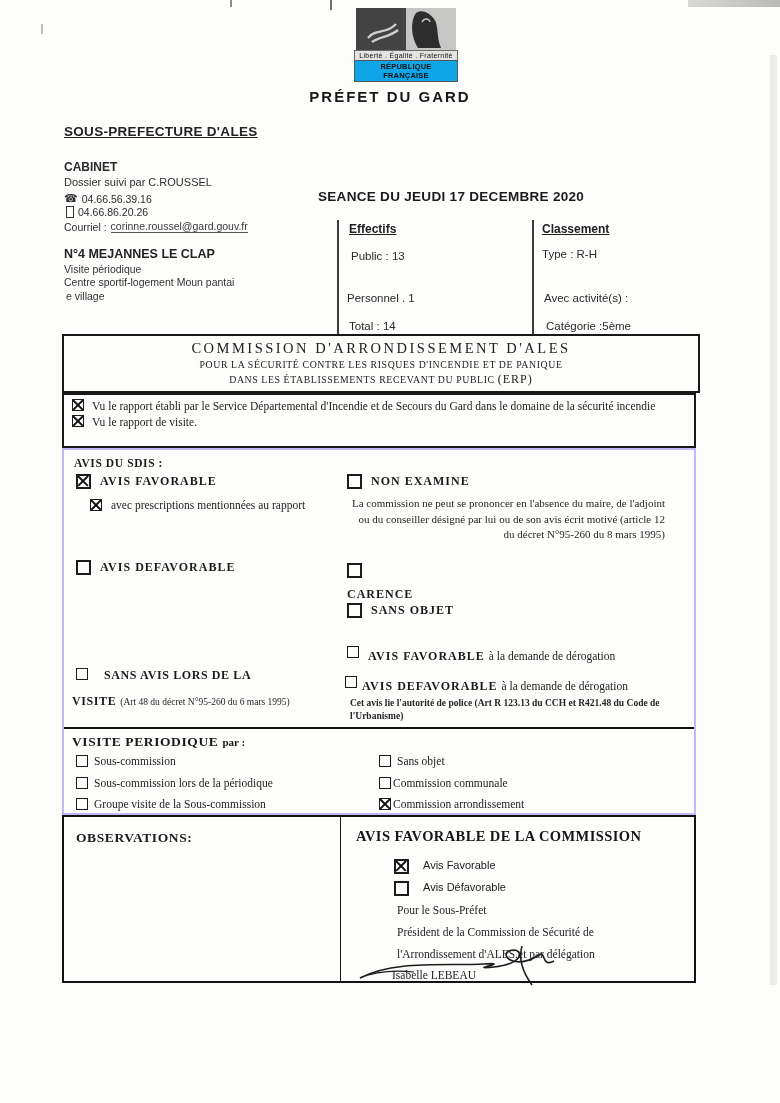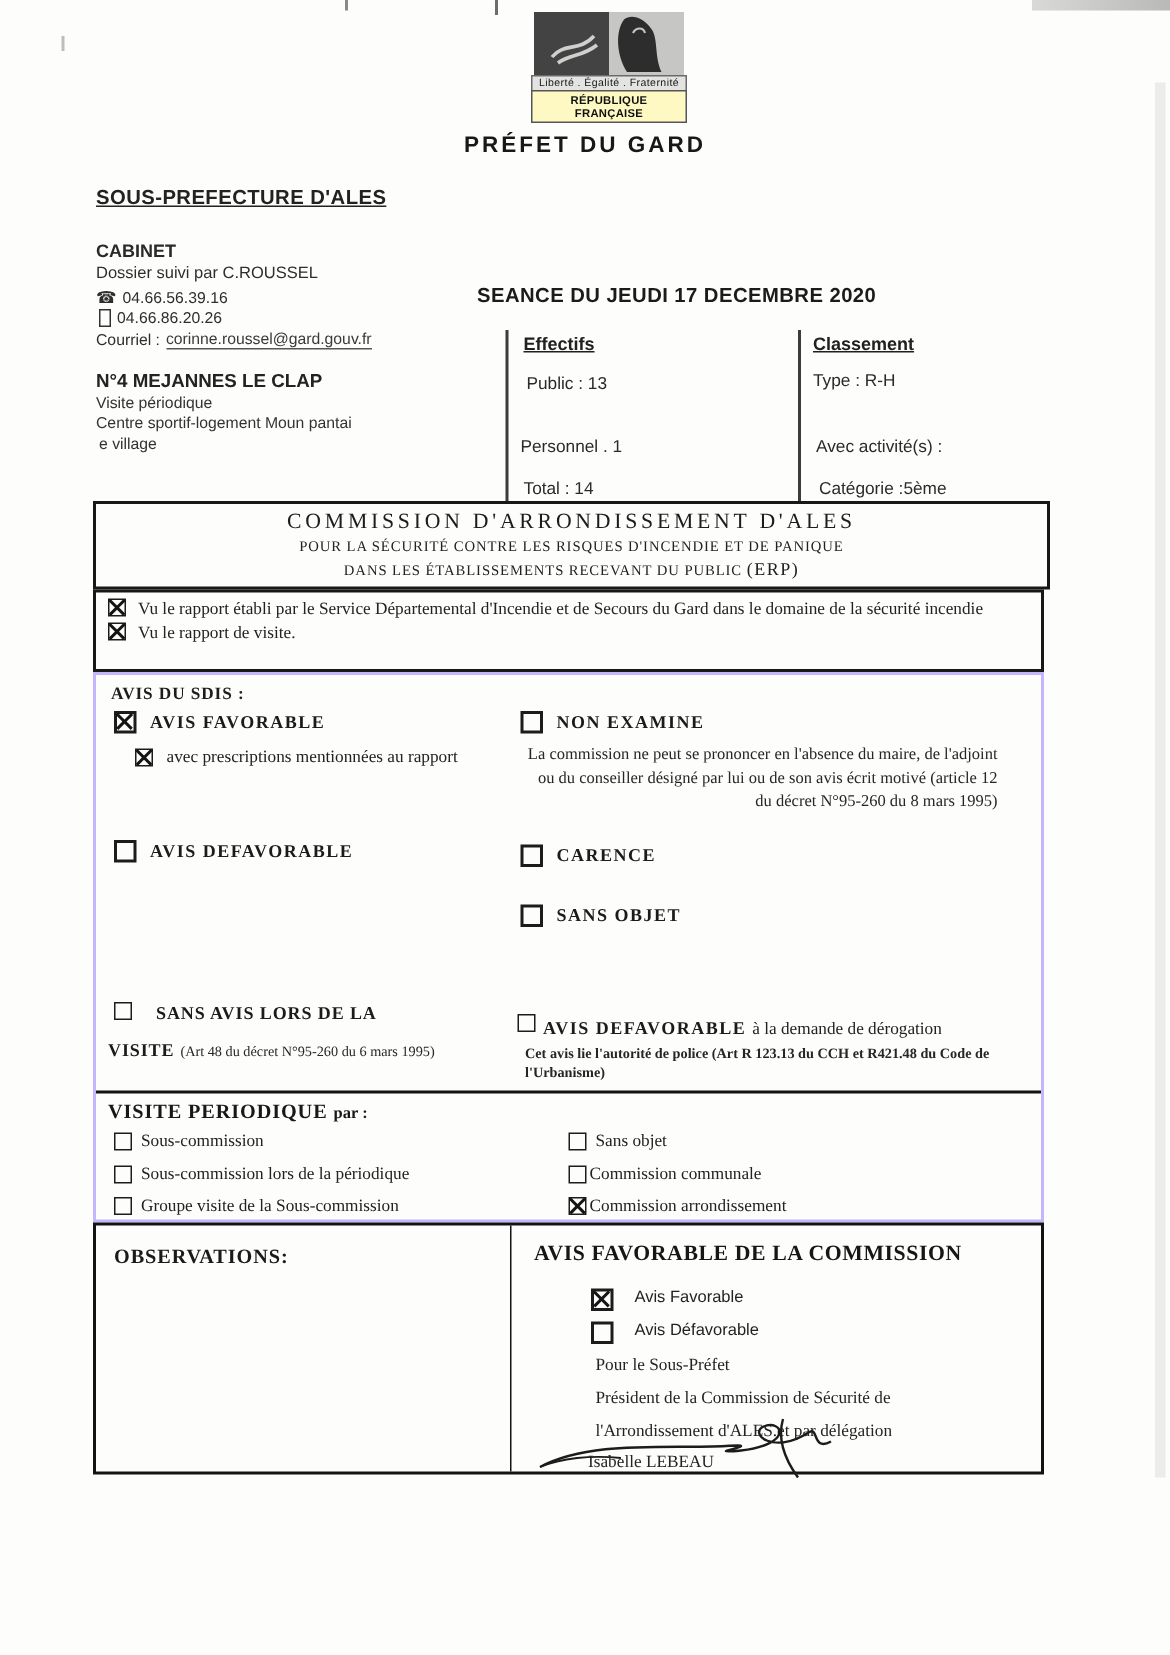--- a/index.html
+++ b/index.html
@@ -9,21 +9,21 @@
   .serif{font-family:"Liberation Serif",serif;}
   .b{font-weight:bold;}
   .center{text-align:center;}
 
   
   .emblem{left:354px;top:8px;width:104px;}
   .emblem-art{width:100px;height:42px;margin:0 auto;display:block;}
   .emblem-motto{font-size:7px;letter-spacing:.3px;text-align:center;color:#161616;
                 border:1px solid #6a6a6a;border-bottom:none;padding:1px 2px;background:#e3e3e1;}
   .emblem-republic{font-size:7.5px;font-weight:bold;text-align:center;color:#101010;
-                   background:#fef9c3;border:1px solid #555;padding:1px 2px;letter-spacing:.2px;}
+                   background:#0ea5e9;border:1px solid #555;padding:1px 2px;letter-spacing:.2px;}
   .prefet{left:0;right:0;top:88px;text-align:center;font-size:15px;font-weight:bold;letter-spacing:2px;color:#181818;}
 
   
   .souspref{left:64px;top:124px;font-size:13.5px;font-weight:bold;letter-spacing:.3px;
             text-decoration:underline;color:#222;}
   .cabinet{left:64px;top:160px;font-size:12px;font-weight:bold;color:#2a2a2a;}
   .dossier{left:64px;top:176px;font-size:11px;color:#2e2e2e;}
   .contact{font-size:10.5px;color:#2e2e2e;display:flex;align-items:center;gap:4px;}
   .phone-row{left:64px;top:192px;}
   .fax-row{left:66px;top:206px;}
@@ -199,27 +199,31 @@
     <div class="abs" style="left:8px;top:241px;">
       <span class="opt-big" style="letter-spacing:.6px;">VISITE</span>
       <span class="small-note">(Art 48 du décret N°95-260 du 6 mars 1995)</span>
     </div>
 
     <div class="abs row" style="left:283px;top:24px;">
       <span class="cb lg"></span>
       <span class="opt-big">NON EXAMINE</span>
     </div>
     <div class="abs note" style="left:281px;top:46px;width:320px;text-align:right;">La commission ne peut se prononcer en l'absence du maire, de l'adjoint ou du conseiller désigné par lui ou de son avis écrit motivé (article 12 du décret N°95-260 du 8 mars 1995)</div>
-    <div class="abs row" style="left:283px;top:113px;">
+    <div class="abs row" style="left:283px;top:113px;flex-direction:column;">
       <span class="cb lg"></span>
       <span class="opt-big">CARENCE</span>
     </div>
     <div class="abs row" style="left:283px;top:153px;">
       <span class="cb lg"></span>
       <span class="opt-big">SANS OBJET</span>
+    </div>
+    <div class="abs row" style="left:283px;top:196px;">
+      <span class="cb"></span>
+      <span><span class="opt-big">AVIS FAVORABLE</span> <span class="opt-med">à la demande de dérogation</span></span>
     </div>
     <div class="abs row" style="left:281px;top:226px;gap:5px;">
       <span class="cb"></span>
       <span><span class="opt-big">AVIS DEFAVORABLE</span> <span class="opt-med">à la demande de dérogation</span></span>
     </div>
     <div class="abs small-note b" style="left:286px;top:247px;width:330px;">Cet avis lie l'autorité de police (Art R 123.13 du CCH et R421.48 du Code de l'Urbanisme)</div>
 
     <div class="abs divider"></div>
 
     <div class="abs vp-title">

